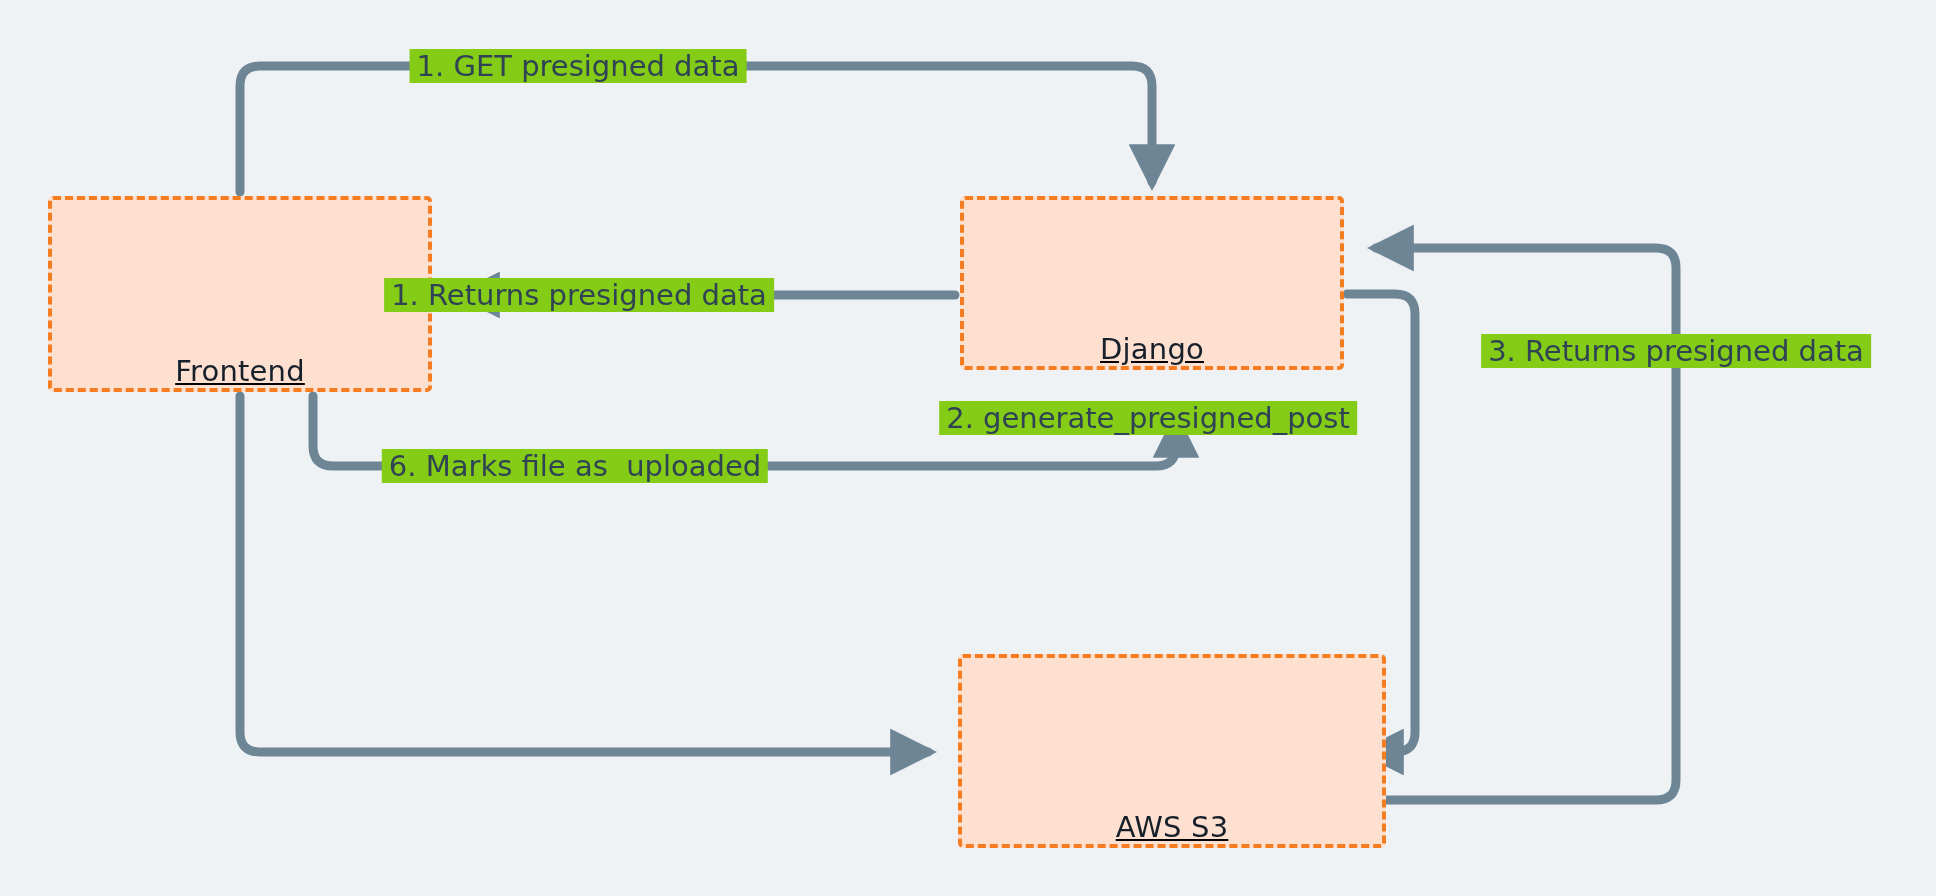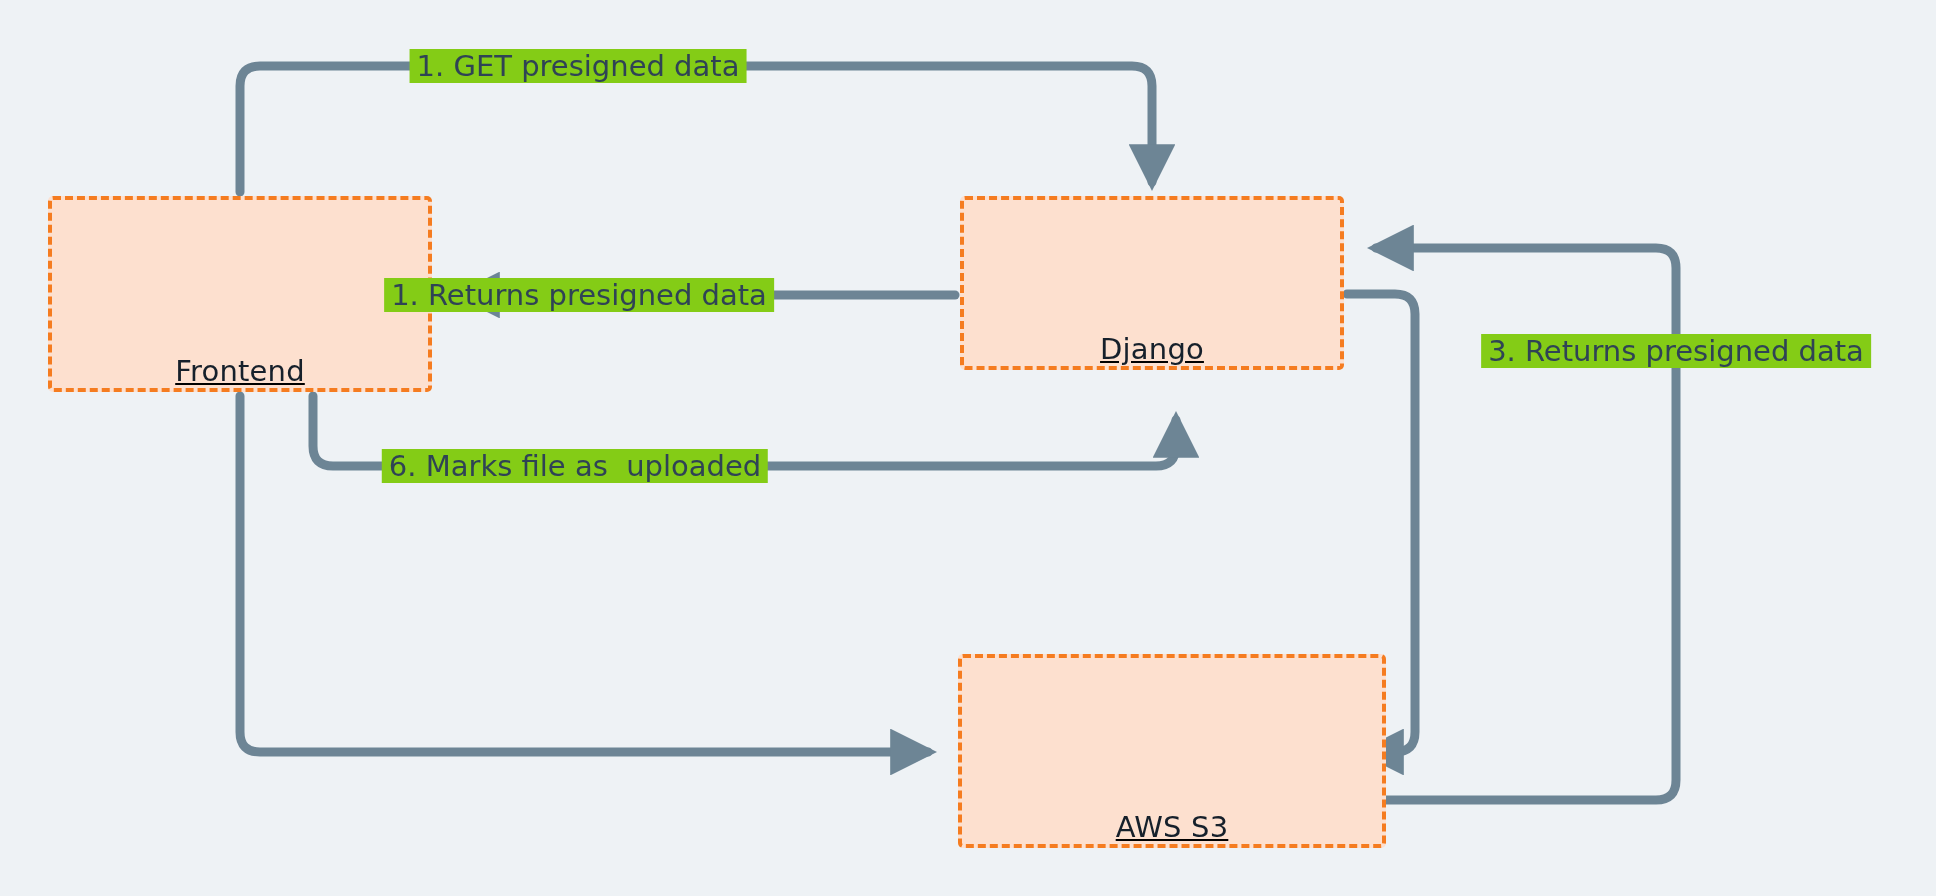--- a/index.html
+++ b/index.html
@@ -87,20 +87,21 @@
   <div class="node-box" style="left:960px; top:196px; width:384px; height:174px;">
     <span class="node-label">Django</span>
   </div>
 
   <div class="node-box" style="left:958px; top:654px; width:428px; height:194px;">
     <span class="node-label">AWS S3</span>
   </div>
 
   <div class="edge-label" style="left:578px; top:66px;">1. GET presigned data</div>
 
+  <div class="edge-label" style="left:1148px; top:418px;">2. generate_presigned_post</div>
 
   <div class="edge-label" style="left:1676px; top:351px;">3. Returns presigned data</div>
 
   <div class="edge-label" style="left:579px; top:295px;">1. Returns presigned data</div>
 
 
   <div class="edge-label" style="left:575px; top:466px;">6. Marks file as  uploaded</div>
 
 </div>
 

